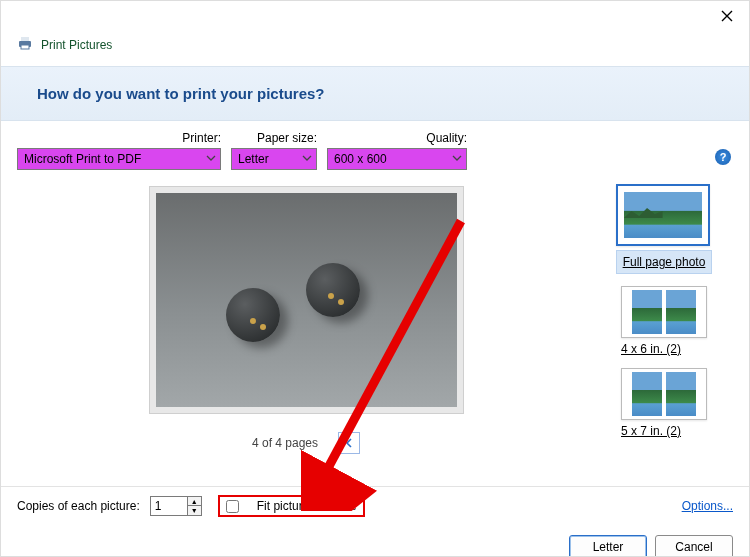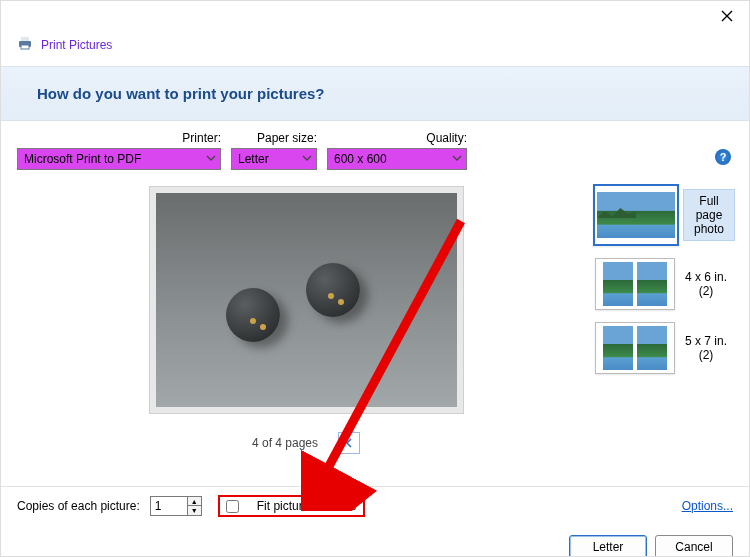--- a/index.html
+++ b/index.html
@@ -3,21 +3,21 @@
 <meta charset="utf-8">
 <style>
 * { box-sizing: border-box; margin: 0; padding: 0; font-family: "Segoe UI", Tahoma, sans-serif; font-size: 12px; }
 body { background: #fff; width: 750px; height: 557px; position: relative; overflow: hidden; border: 1px solid #ddd; }
 
 .titlebar { height: 30px; display: flex; align-items: center; justify-content: flex-end; padding: 0 8px; }
 .close-x { width: 28px; height: 28px; display: flex; align-items: center; justify-content: center; }
 .close-x svg { width: 12px; height: 12px; }
 
 .header-row { display: flex; align-items: center; gap: 8px; padding: 4px 16px 12px 16px; }
-.header-row .title { font-size: 12px; color: #6d28d9; }
+.header-row .title { font-size: 12px; color: #14532d; }
 
 .banner { background: linear-gradient(#eaf2fb, #e3edf7); border-top: 1px solid #d8e3ee; border-bottom: 1px solid #d8e3ee; padding: 18px 36px; }
 .banner-text { color: #1a4b8c; font-size: 15px; font-weight: bold; }
 
 .options-row { display: flex; align-items: flex-end; gap: 10px; padding: 10px 16px; position: relative; }
 .field { display: flex; flex-direction: column; gap: 3px; text-align: right; }
 .field label { color: #000; }
 .select { height: 22px; border: 1px solid #7a7a7a; background: #d946ef; display: flex; align-items: center; justify-content: space-between; padding: 0 4px 0 6px; }
 .select .chev { margin-left: 6px; }
 .help-icon { position: absolute; right: 18px; top: 28px; width: 16px; height: 16px; border-radius: 50%; background: radial-gradient(#3a8de0,#1a5fb0); color: #fff; display:flex; align-items:center; justify-content:center; font-weight:bold; font-size:11px; }
@@ -31,21 +31,21 @@
 .bud.b2 { left: 150px; top: 70px; }
 .dot { position:absolute; width:6px; height:6px; border-radius:50%; background:#caa24a; }
 .bud.b1 .d1{ left:24px; top:30px;} .bud.b1 .d2{ left:34px; top:36px;}
 .bud.b2 .d1{ left:22px; top:30px;} .bud.b2 .d2{ left:32px; top:36px;}
 .pager-row { display:flex; align-items:center; gap:20px; margin-top: 18px; }
 .pager-text { color:#444; }
 .pager-btn { width:22px; height:22px; border:1px solid #9bb8e6; background:#fff; display:flex; align-items:center; justify-content:center; }
 .pager-btn svg{ width:10px; height:10px;}
 
 .layouts-col { width: 138px; display:flex; flex-direction:column; align-items:center; gap:12px; padding-top:4px; }
-.layout-item { display:flex; flex-direction:row; align-items:center; gap:4px; }
+.layout-item { display:flex; flex-direction:column; align-items:flex-start; gap:4px;text-decoration:underline; }
 .thumb { width:86px; height:52px; border:1px solid #bbb; background:#fff; display:flex; align-items:center; justify-content:center; box-shadow: 0 1px 2px rgba(0,0,0,.1); }
 .thumb.selected-outer { border:2px solid #2a6fc9; padding:2px; width:94px; height:62px; }
 .thumb-inner-full { width:78px; height:46px; background: linear-gradient(180deg,#6aa4d6 0%, #6aa4d6 40%, #2d6a3a 42%, #3d8a4a 70%, #5aa0d2 72%, #4a8cc7 100%); position:relative; }
 .thumb-inner-full::before{ content:""; position:absolute; left:0; top:16px; width:50%; height:10px; background:#2d5d33; clip-path: polygon(0 100%,20% 30%,40% 80%,60% 0,80% 60%,100% 30%,100% 100%);}
 .thumb-two { width:78px; height:46px; display:flex; gap:4px; align-items:center; justify-content:center;}
 .thumb-two .half{ width:30px; height:44px; background:linear-gradient(180deg,#6aa4d6 0%,#6aa4d6 40%,#2d6a3a 42%,#3d8a4a 70%,#5aa0d2 72%,#4a8cc7 100%); }
 .layout-label { font-size:12px; color:#000; text-align:center; }
 .selected-bg { background:#d6e6f7; padding:4px 6px; border:1px solid #b9d2ef; }
 
 .footer1 { display:flex; align-items:center; padding: 8px 16px; gap:10px; border-top:1px solid #e3e3e3; margin-top:6px; }

